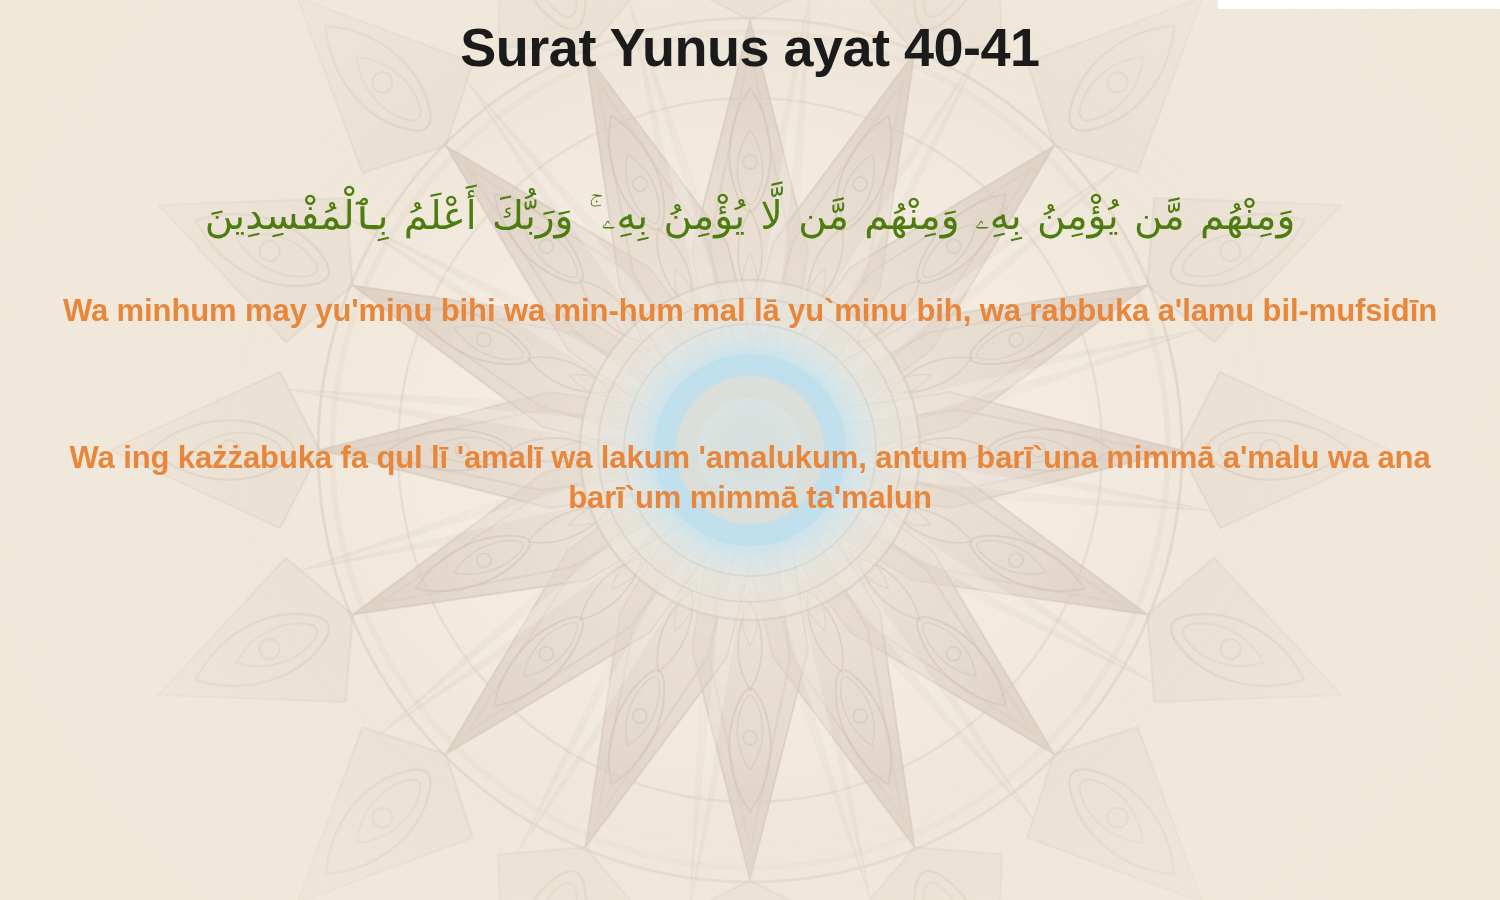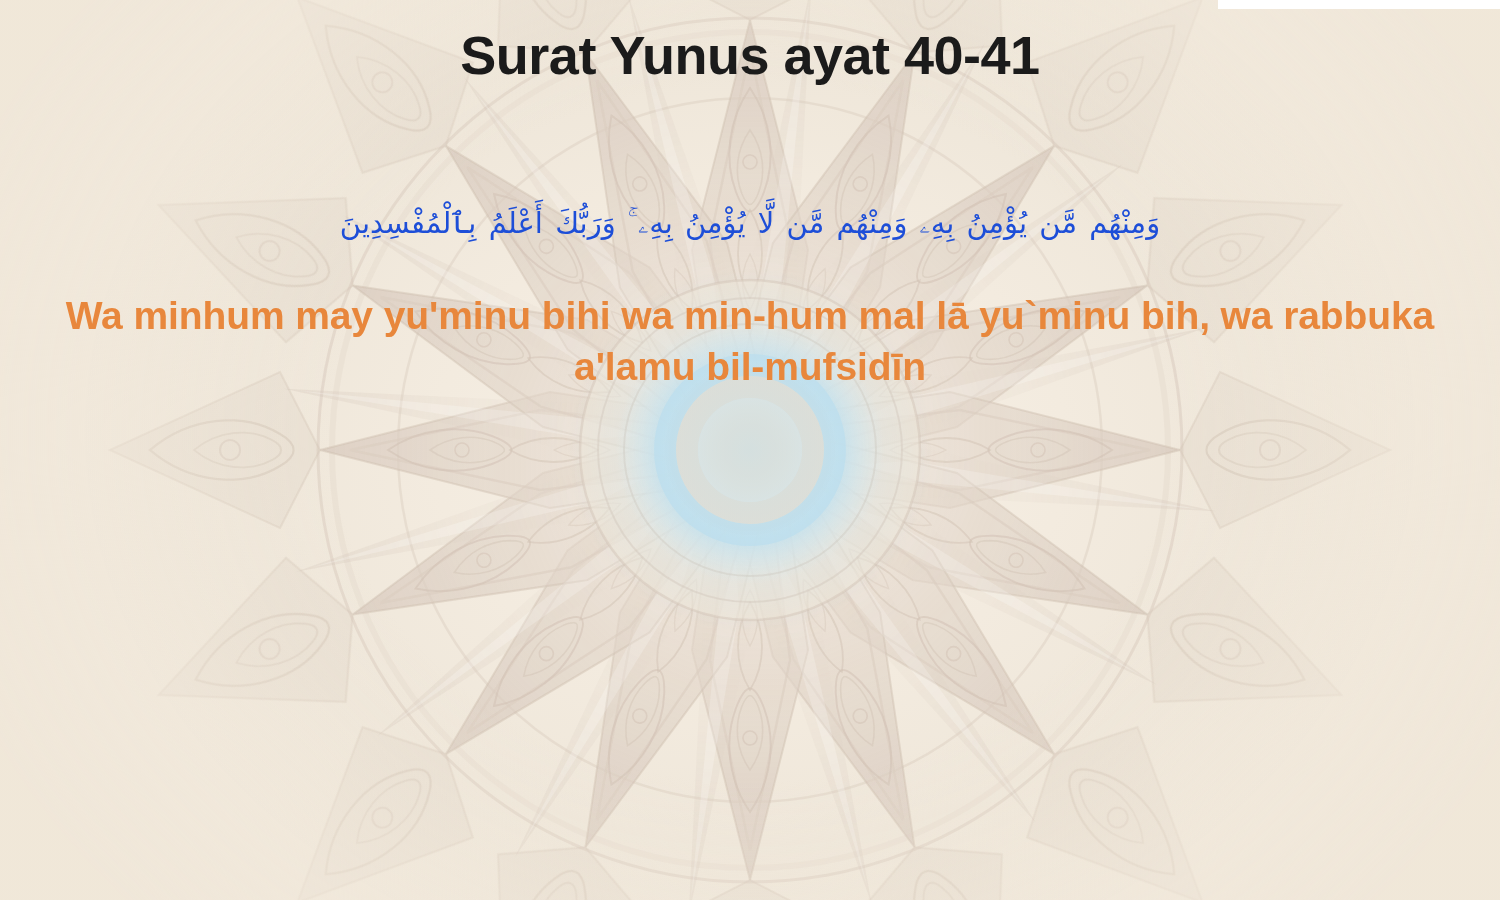--- a/index.html
+++ b/index.html
@@ -58,48 +58,48 @@
     position: relative;
     z-index: 5;
     width: 1500px;
     height: 900px;
     box-sizing: border-box;
     padding: 0 8px;
     text-align: center;
   }
 
   .title {
-    margin: 12px;
+    margin: 4px;
     padding-top: 14px;
     font-size: 54px;
     font-weight: 700;
     letter-spacing: -0.5px;
     color: #1b1b1b;
     line-height: 1.08;
     font-family: "Liberation Sans", sans-serif;
   }
 
   .ayah-block { margin: 0; }
 
   .arabic {
     direction: rtl;
     unicode-bidi: bidi-override;
     font-family: "DejaVu Sans", "Liberation Sans", sans-serif;
-    font-size: 29px;
+    font-size: 39px;
     line-height: 1.62;
-    color: #1d4ed8;
+    color: #4d7c0f;
     font-weight: 400;
     padding: 0 10px;
     word-spacing: 3px;
   }
 
   .translit {
     color: #e8873c;
     font-weight: 700;
-    font-size: 39px;
+    font-size: 31px;
     line-height: 1.30;
     font-family: "Liberation Sans", sans-serif;
     padding: 0 34px;
     letter-spacing: -0.1px;
   }
 
   .sp-a1 { height: 104px; }
   .sp-a2 { height: 44px; }
   .sp-a3 { height: 62px; }
   .sp-a4 { height: 44px; }
@@ -246,16 +246,17 @@
     <div class="ayah-block">
       <div class="arabic">وَمِنْهُم مَّن يُؤْمِنُ بِهِۦ وَمِنْهُم مَّن لَّا يُؤْمِنُ بِهِۦ ۚ وَرَبُّكَ أَعْلَمُ بِٱلْمُفْسِدِينَ</div>
       <div class="sp-a2"></div>
       <div class="translit">Wa minhum may yu'minu bihi wa min-hum mal lā yu`minu bih, wa rabbuka a'lamu bil-mufsidīn</div>
     </div>
 
     <div class="sp-a3"></div>
 
     <div class="ayah-block">
       <div class="sp-a4"></div>
+      <div class="translit">Wa ing każżabuka fa qul lī 'amalī wa lakum 'amalukum, antum barī`una mimmā a'malu wa ana barī`um mimmā ta'malun</div>
     </div>
 
   </div>
 </div>
 
 </body></html>

